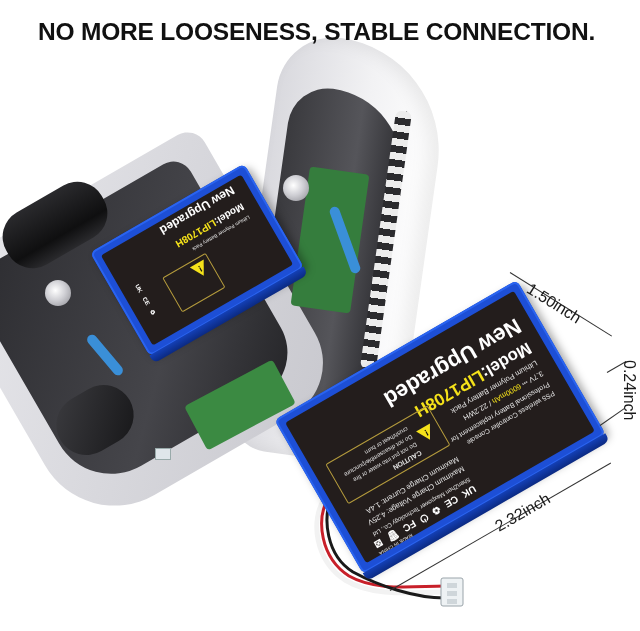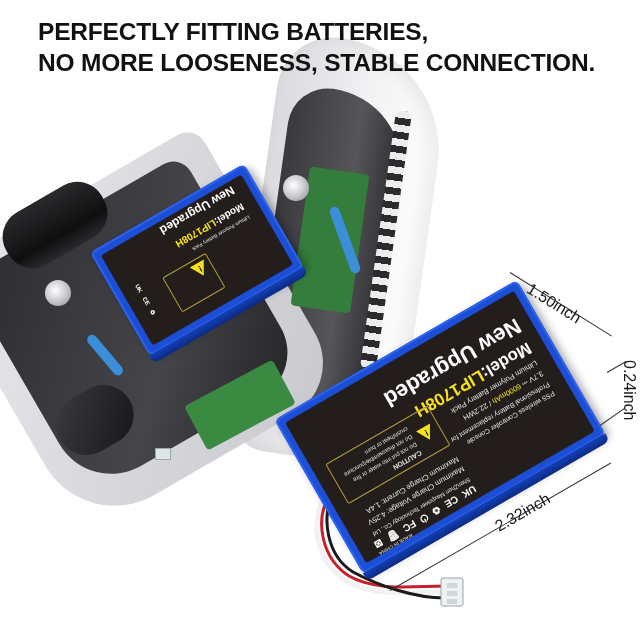--- a/index.html
+++ b/index.html
@@ -85,21 +85,20 @@
 
   
   .dim { position: absolute; z-index: 9; }
   .dim-line { position: absolute; height: 1px; background: #333; transform-origin: left center; }
   .dim-text { position: absolute; font-family: "Liberation Sans", sans-serif; font-size: 16px; color: #1a1a1a; white-space: nowrap; transform-origin: left top; }
 </style>
 </head>
 <body>
 
 <div class="headline">
-  <div>PERFECTLY FITTING BATTERIES,</div>
   <div>NO MORE LOOSENESS, STABLE CONNECTION.</div>
 </div>
 
 <div class="controller">
   <div class="shell-right"></div>
   <div class="shell-right-inner"></div>
   <div class="grille"></div>
   <div class="shell-left"></div>
   <div class="shell-left-inner"></div>
   <div class="motor"></div>

